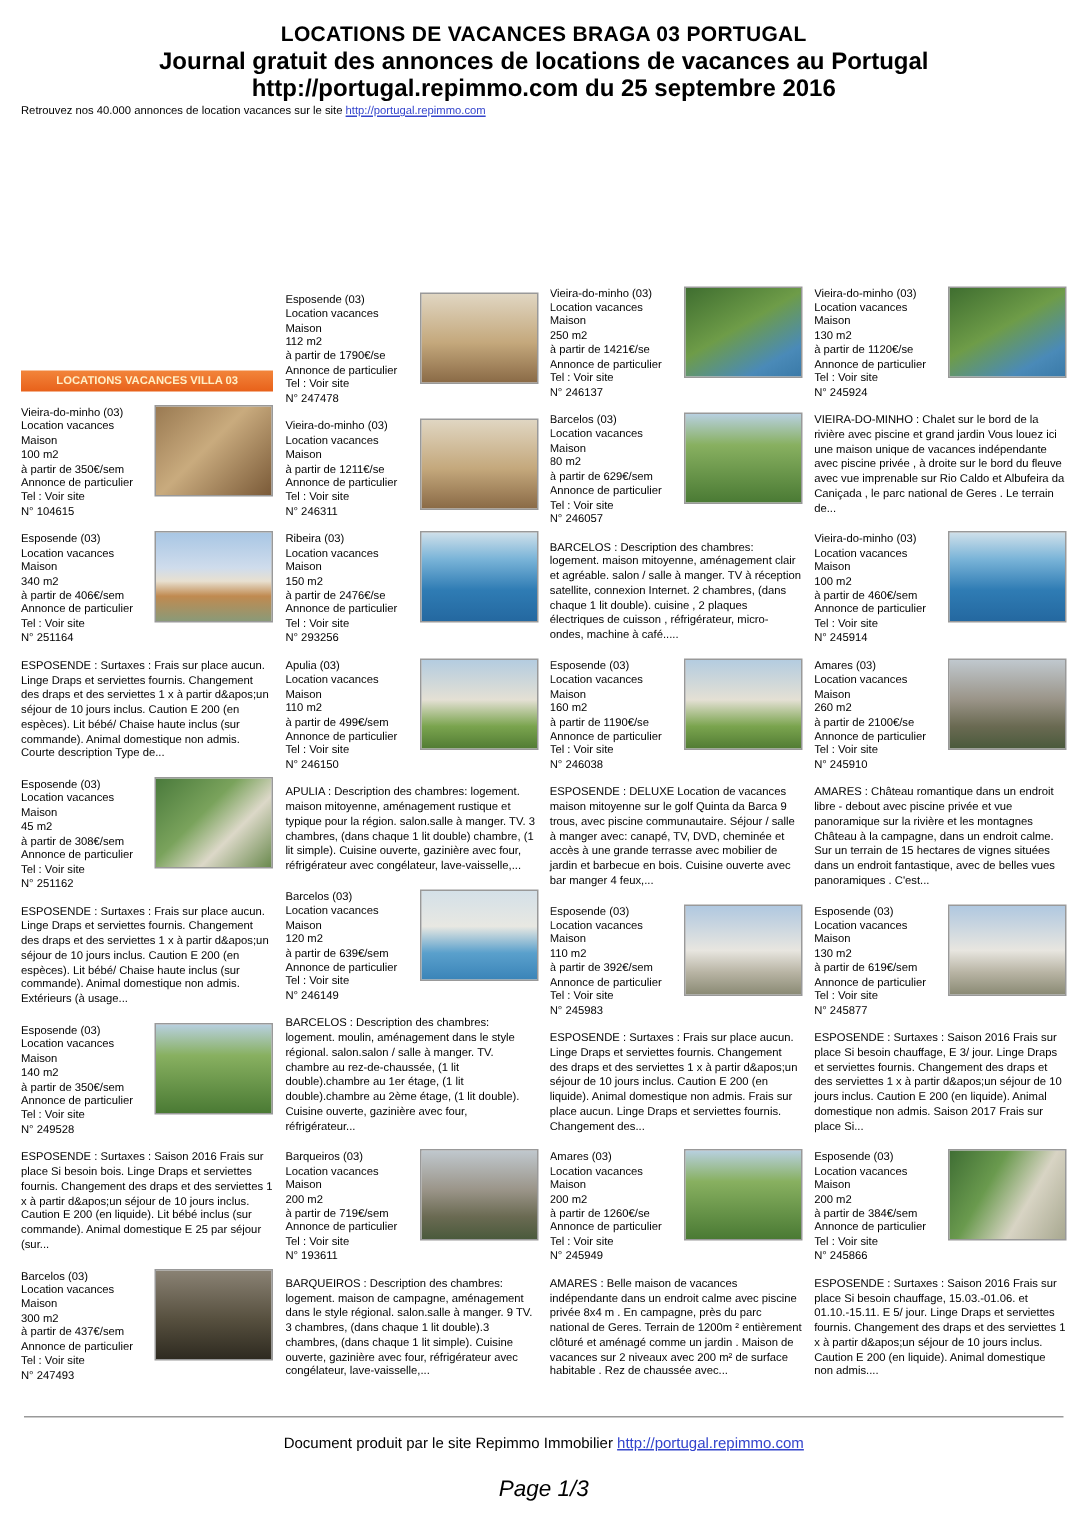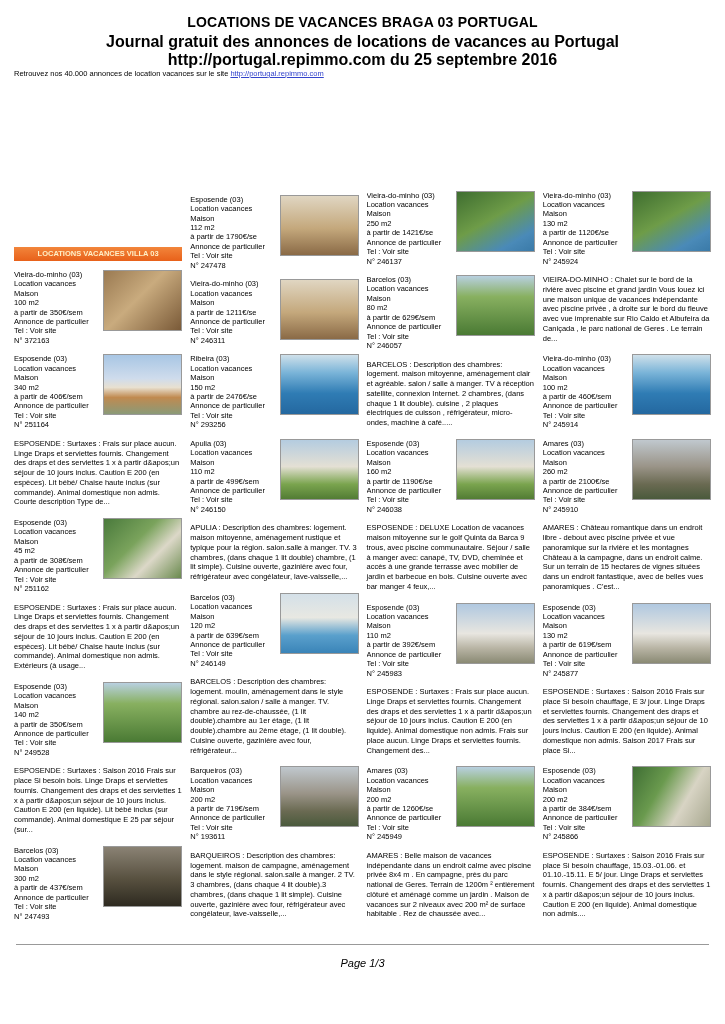--- a/index.html
+++ b/index.html
@@ -24,21 +24,21 @@
     font-size: 7.5px; font-weight: bold; text-align: center;
     padding: 2px 0 2.5px; margin-bottom: 9px;
   }
   .listing { display: flex; justify-content: space-between; align-items: flex-start; margin-bottom: 9px; }
   .l-info { flex: 1 1 auto; min-width: 0; font-size: 7.5px; line-height: 1.26; padding-right: 0; }
   .l-info > div { white-space: nowrap; overflow: hidden; }
   .l-photo { flex: 0 0 auto; width: 79px; height: 61px; border: 1px solid #999; }
   .desc { font-size: 7.5px; line-height: 1.3; margin-bottom: 11px; }
   .footer-rule { border-top: 1px solid #999; margin: 14px 2px 12px; }
   .footer-line { text-align: center; font-size: 10px; }
-  .page-num { text-align: center; font-style: italic; font-size: 11px; margin-top: 4px; }
+  .page-num { text-align: center; font-style: italic; font-size: 15px; margin-top: 16px; }
 
   
   .photo-interior      { background: linear-gradient(135deg,#9a7a52 0%,#c9ab7e 45%,#7a5a38 100%); }
   .photo-interior-dark { background: linear-gradient(180deg,#8a8274 0%,#57503f 55%,#2e2a20 100%); }
   .photo-house-sky     { background: linear-gradient(180deg,#a8c6e4 0%,#cfdcec 40%,#e8e0d0 55%,#c08a50 72%,#8a9a78 100%); }
   .photo-house-trees   { background: linear-gradient(135deg,#4a7a3c 0%,#7aa35c 40%,#dcd8c8 65%,#6a8a4e 100%); }
   .photo-garden-house  { background: linear-gradient(180deg,#b8d0e0 0%,#88b060 35%,#4a7a34 100%); }
   .photo-pool          { background: linear-gradient(180deg,#cfe0ea 0%,#7ab4d8 30%,#2f7cb4 65%,#2468a0 100%); }
   .photo-bedroom       { background: linear-gradient(180deg,#e0d6c2 0%,#c4a87c 55%,#8a6a46 100%); }
   .photo-house-grass   { background: linear-gradient(180deg,#b4cce0 0%,#e4e0d4 45%,#7aa44e 75%,#527c34 100%); }
@@ -65,21 +65,21 @@
         <div class="banner">LOCATIONS VACANCES VILLA 03</div>
         <div class="listing">
           <div class="l-info">
             <div class="l-city">Vieira-do-minho (03)</div>
             <div class="l-line">Location vacances</div>
             <div class="l-line">Maison</div>
             <div class="l-line">100 m2</div>
             <div class="l-line">à partir de 350€/sem</div>
             <div class="l-line">Annonce de particulier</div>
             <div class="l-line">Tel : Voir site</div>
-            <div class="l-ref">N° 372163</div>
+            <div class="l-ref">N° 104615</div>
           </div>
           <div class="l-photo photo-interior"></div>
         </div>
         <div class="listing">
           <div class="l-info">
             <div class="l-city">Esposende (03)</div>
             <div class="l-line">Location vacances</div>
             <div class="l-line">Maison</div>
             <div class="l-line">340 m2</div>
             <div class="l-line">à partir de 406€/sem</div>
@@ -205,21 +205,21 @@
             <div class="l-line">Location vacances</div>
             <div class="l-line">Maison</div>
             <div class="l-line">200 m2</div>
             <div class="l-line">à partir de 719€/sem</div>
             <div class="l-line">Annonce de particulier</div>
             <div class="l-line">Tel : Voir site</div>
             <div class="l-ref">N° 193611</div>
           </div>
           <div class="l-photo photo-stone-house"></div>
         </div>
-        <div class="desc">BARQUEIROS : Description des chambres: logement. maison de campagne, aménagement dans le style régional. salon.salle à manger. 2 TV. 3 chambres, (dans chaque 4 lit double).3 chambres, (dans chaque 1 lit simple). Cuisine ouverte, gazinière avec four, réfrigérateur avec congélateur, lave-vaisselle,...</div>
+        <div class="desc">BARQUEIROS : Description des chambres: logement. maison de campagne, aménagement dans le style régional. salon.salle à manger. 9 TV. 3 chambres, (dans chaque 1 lit double).3 chambres, (dans chaque 1 lit simple). Cuisine ouverte, gazinière avec four, réfrigérateur avec congélateur, lave-vaisselle,...</div>
       </div>
       <div class="col">
         <div class="listing">
           <div class="l-info">
             <div class="l-city">Vieira-do-minho (03)</div>
             <div class="l-line">Location vacances</div>
             <div class="l-line">Maison</div>
             <div class="l-line">250 m2</div>
             <div class="l-line">à partir de 1421€/se</div>
             <div class="l-line">Annonce de particulier</div>
@@ -352,14 +352,18 @@
             <div class="l-line">Tel : Voir site</div>
             <div class="l-ref">N° 245866</div>
           </div>
           <div class="l-photo photo-house-tree"></div>
         </div>
         <div class="desc">ESPOSENDE : Surtaxes : Saison 2016 Frais sur place Si besoin chauffage, 15.03.-01.06. et 01.10.-15.11. E 5/ jour. Linge Draps et serviettes fournis. Changement des draps et des serviettes 1 x à partir d&amp;apos;un séjour de 10 jours inclus. Caution E 200 (en liquide). Animal domestique non admis....</div>
       </div>
     </div>
 
   <div class="footer-rule"></div>
+  <div class="footer-line">
+    <span>Document produit par le site Repimmo Immobilier</span>
+    <a class="link" href="#">http://portugal.repimmo.com</a>
+  </div>
   <div class="page-num">Page 1/3</div>
 </div>
 
 </body></html>

